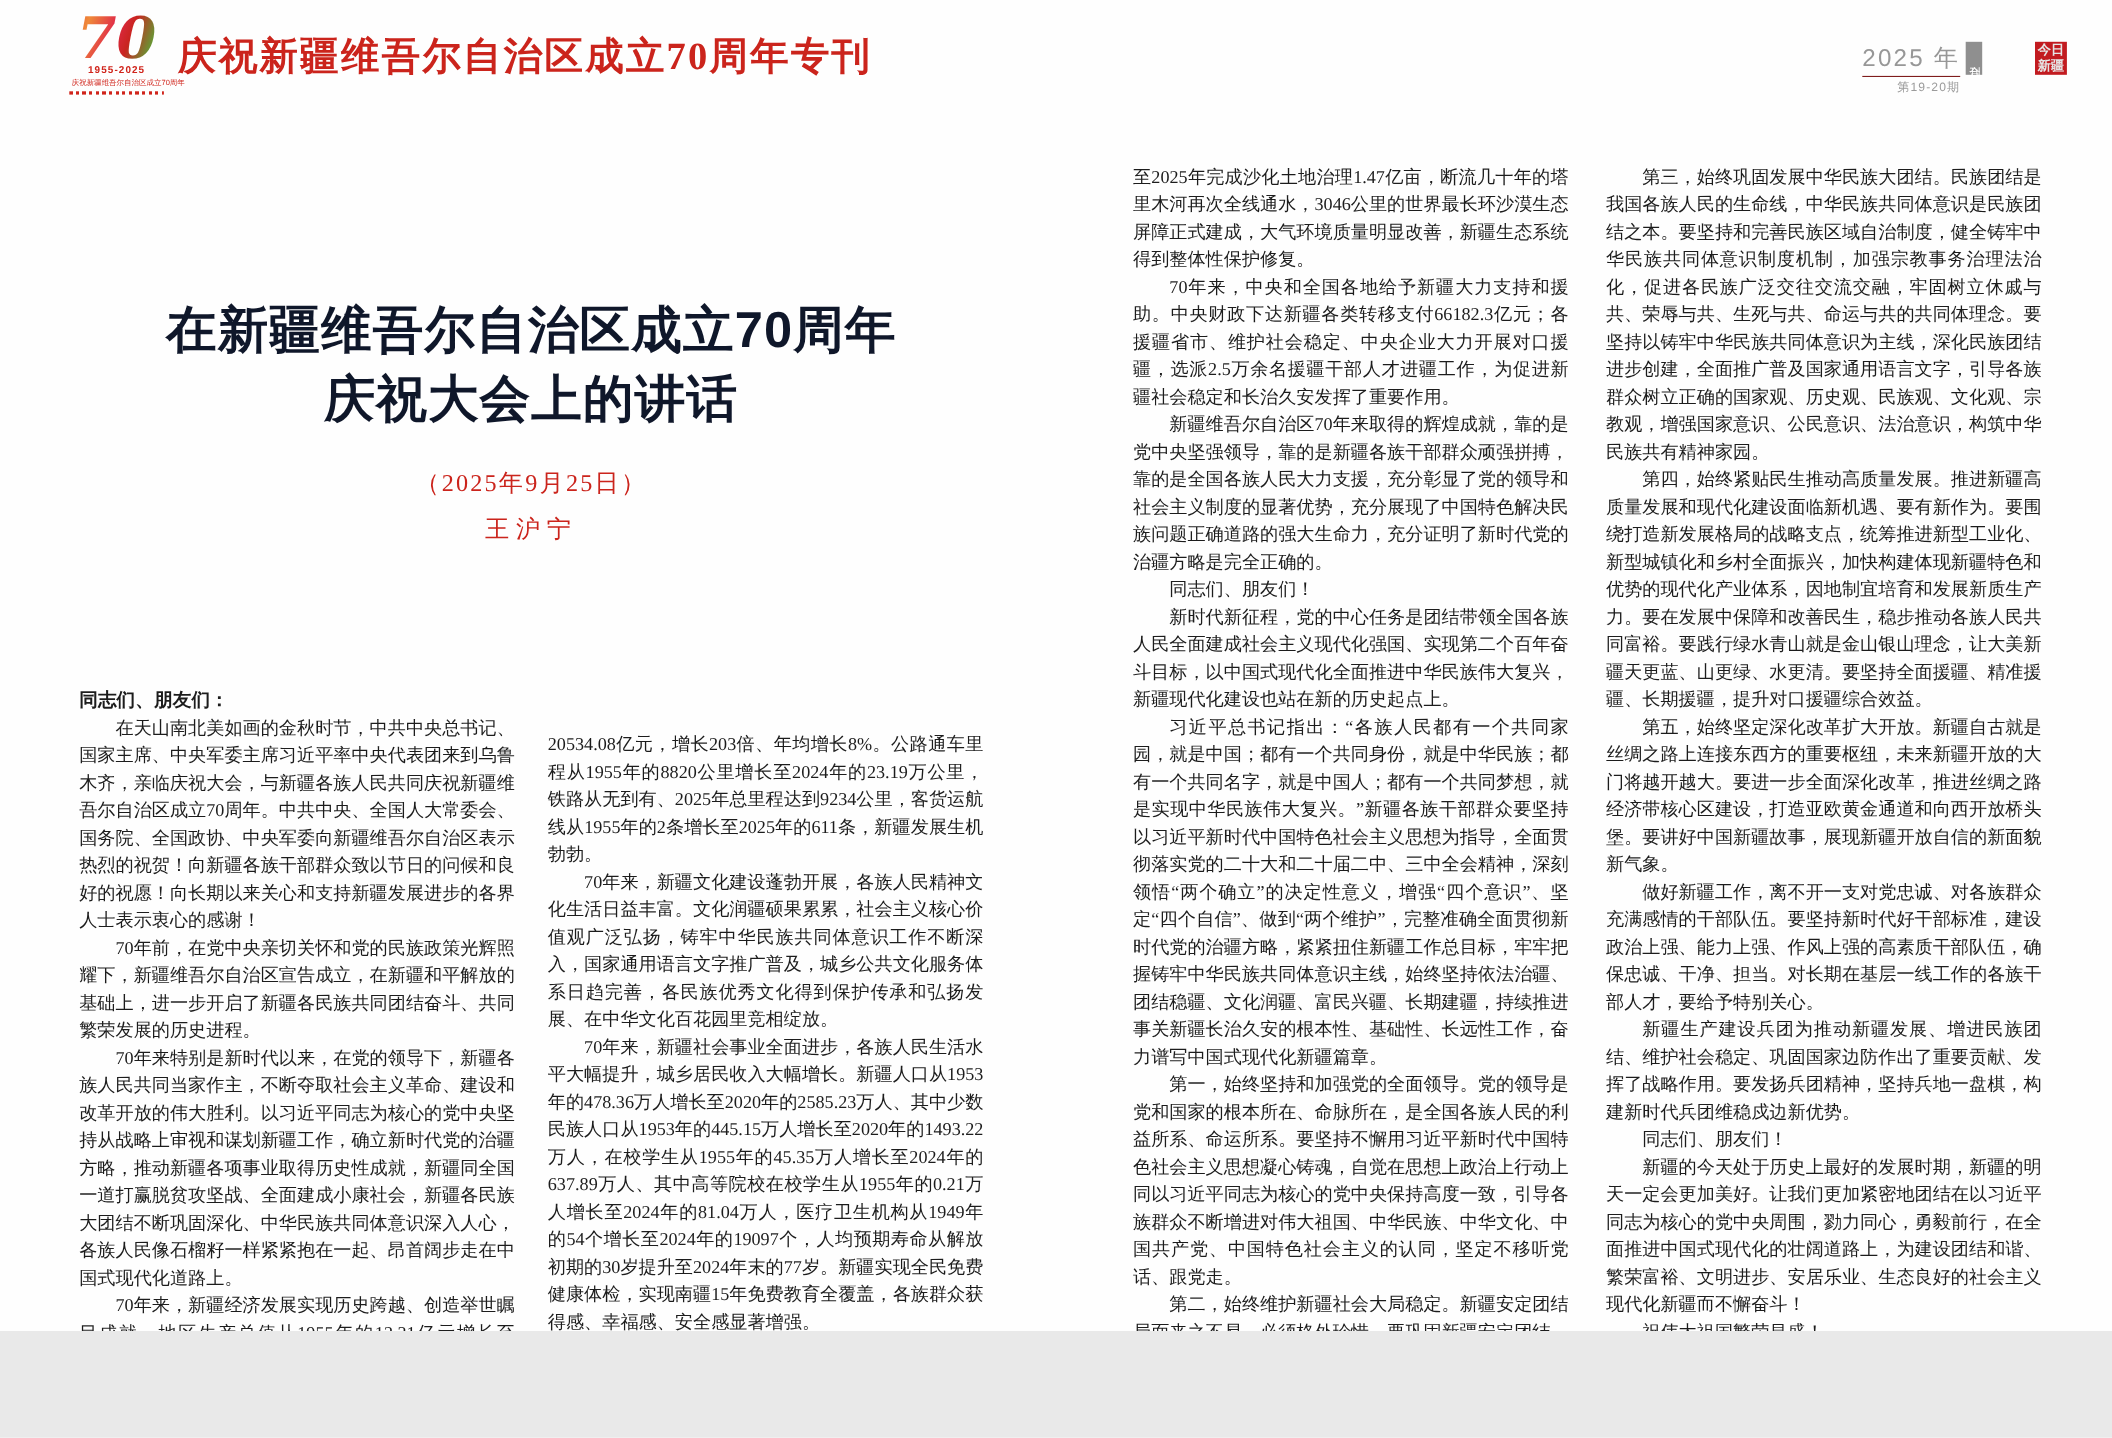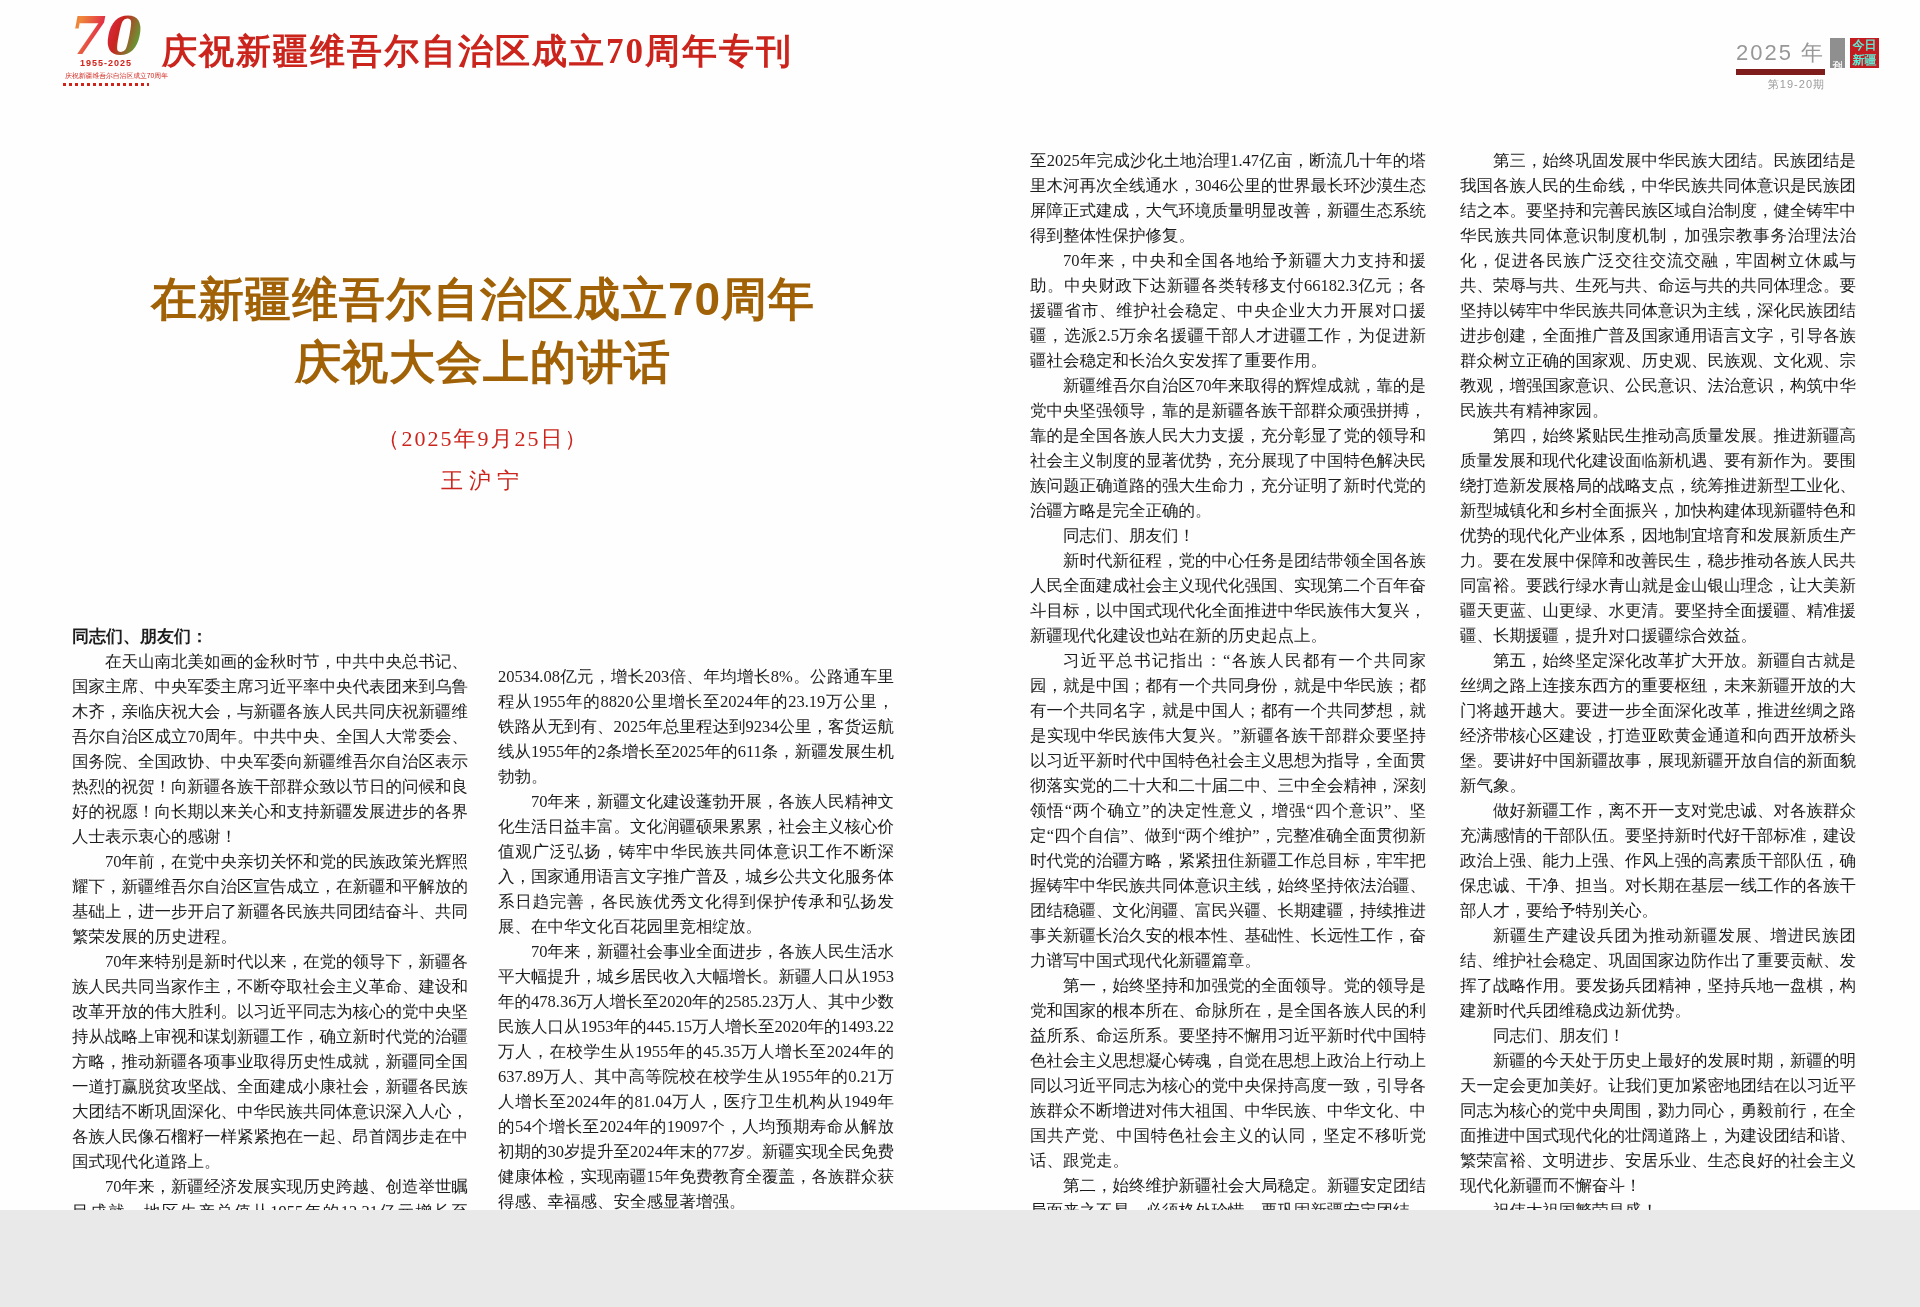--- a/index.html
+++ b/index.html
@@ -14,29 +14,29 @@
   .logo-years{font-size:9px;font-weight:700;color:#d0241b;letter-spacing:1px;margin-top:-2px;}
   .logo-caption{font-size:8px;color:#d0241b;white-space:nowrap;transform:scale(.85);transform-origin:center;margin-top:2px;}
   .logo-script{height:3px;width:86px;margin:2px auto 0;
                background:repeating-linear-gradient(90deg,#d0241b 0 3px,transparent 3px 6px);}
   .masthead-title{position:absolute;left:158px;top:24px;margin:4px;
                   font-family:"Liberation Serif","DejaVu Serif",serif;font-weight:700;
                   font-size:35px;letter-spacing:2px;color:#cb241c;}
   
   .issue{position:absolute;right:41px;top:38px;display:flex;align-items:flex-start;gap:5px;}
   .issue-date{text-align:right;}
-  .issue-year{font-size:22px;color:#979797;letter-spacing:2px;border-bottom:6px solid #7f1d1d;padding-bottom:1px;}
+  .issue-year{font-size:22px;color:#979797;letter-spacing:2px;border-bottom:1px solid #7f1d1d;padding-bottom:1px;}
   .issue-number{font-size:11px;color:#9b9b9b;margin-top:2px;letter-spacing:1px;}
   .issue-combined{width:15px;height:30px;background:#8f8f8f;color:#fff;font-size:10px;line-height:15px;
                   text-align:center;writing-mode:vertical-rl;letter-spacing:1px;}
-  .issue-brand{width:29px;height:30px;background:#c21b20;color:#5eead4;font-weight:700;
-               font-size:12px;line-height:15px;text-align:center;}
+  .issue-brand{width:29px;height:30px;background:#c21b20;color:#e5e5e5;font-weight:700;
+               font-size:12px;line-height:15px;text-align:center;margin-left:43px;}
   
   .article-head{position:absolute;left:72px;top:268px;width:822px;text-align:center;}
-  .article-title{margin:0;font-size:46px;line-height:63px;font-weight:900;letter-spacing:1px;color:#a16207;}
+  .article-title{margin:0;font-size:46px;line-height:63px;font-weight:900;letter-spacing:1px;color:#0f172a;}
   .article-date{margin-top:30px;font-family:"Liberation Serif","DejaVu Serif",serif;
                 font-size:22px;color:#cb241c;letter-spacing:2px;}
   .article-author{margin-top:12px;font-family:"Liberation Serif","DejaVu Serif",serif;
                   font-size:22px;color:#cb241c;letter-spacing:6px;}
   
   .col{position:absolute;width:396px;font-family:"Liberation Serif","DejaVu Serif",serif;
        font-size:16.5px;line-height:25px;color:#1c1c1c;text-align:justify;text-justify:inter-ideograph;}
   .col p{margin:0;text-indent:2em;}
   .col p.cont{text-indent:0;}
   .col p.hei{font-family:"Liberation Sans","DejaVu Sans",sans-serif;font-weight:700;font-size:17px;}

